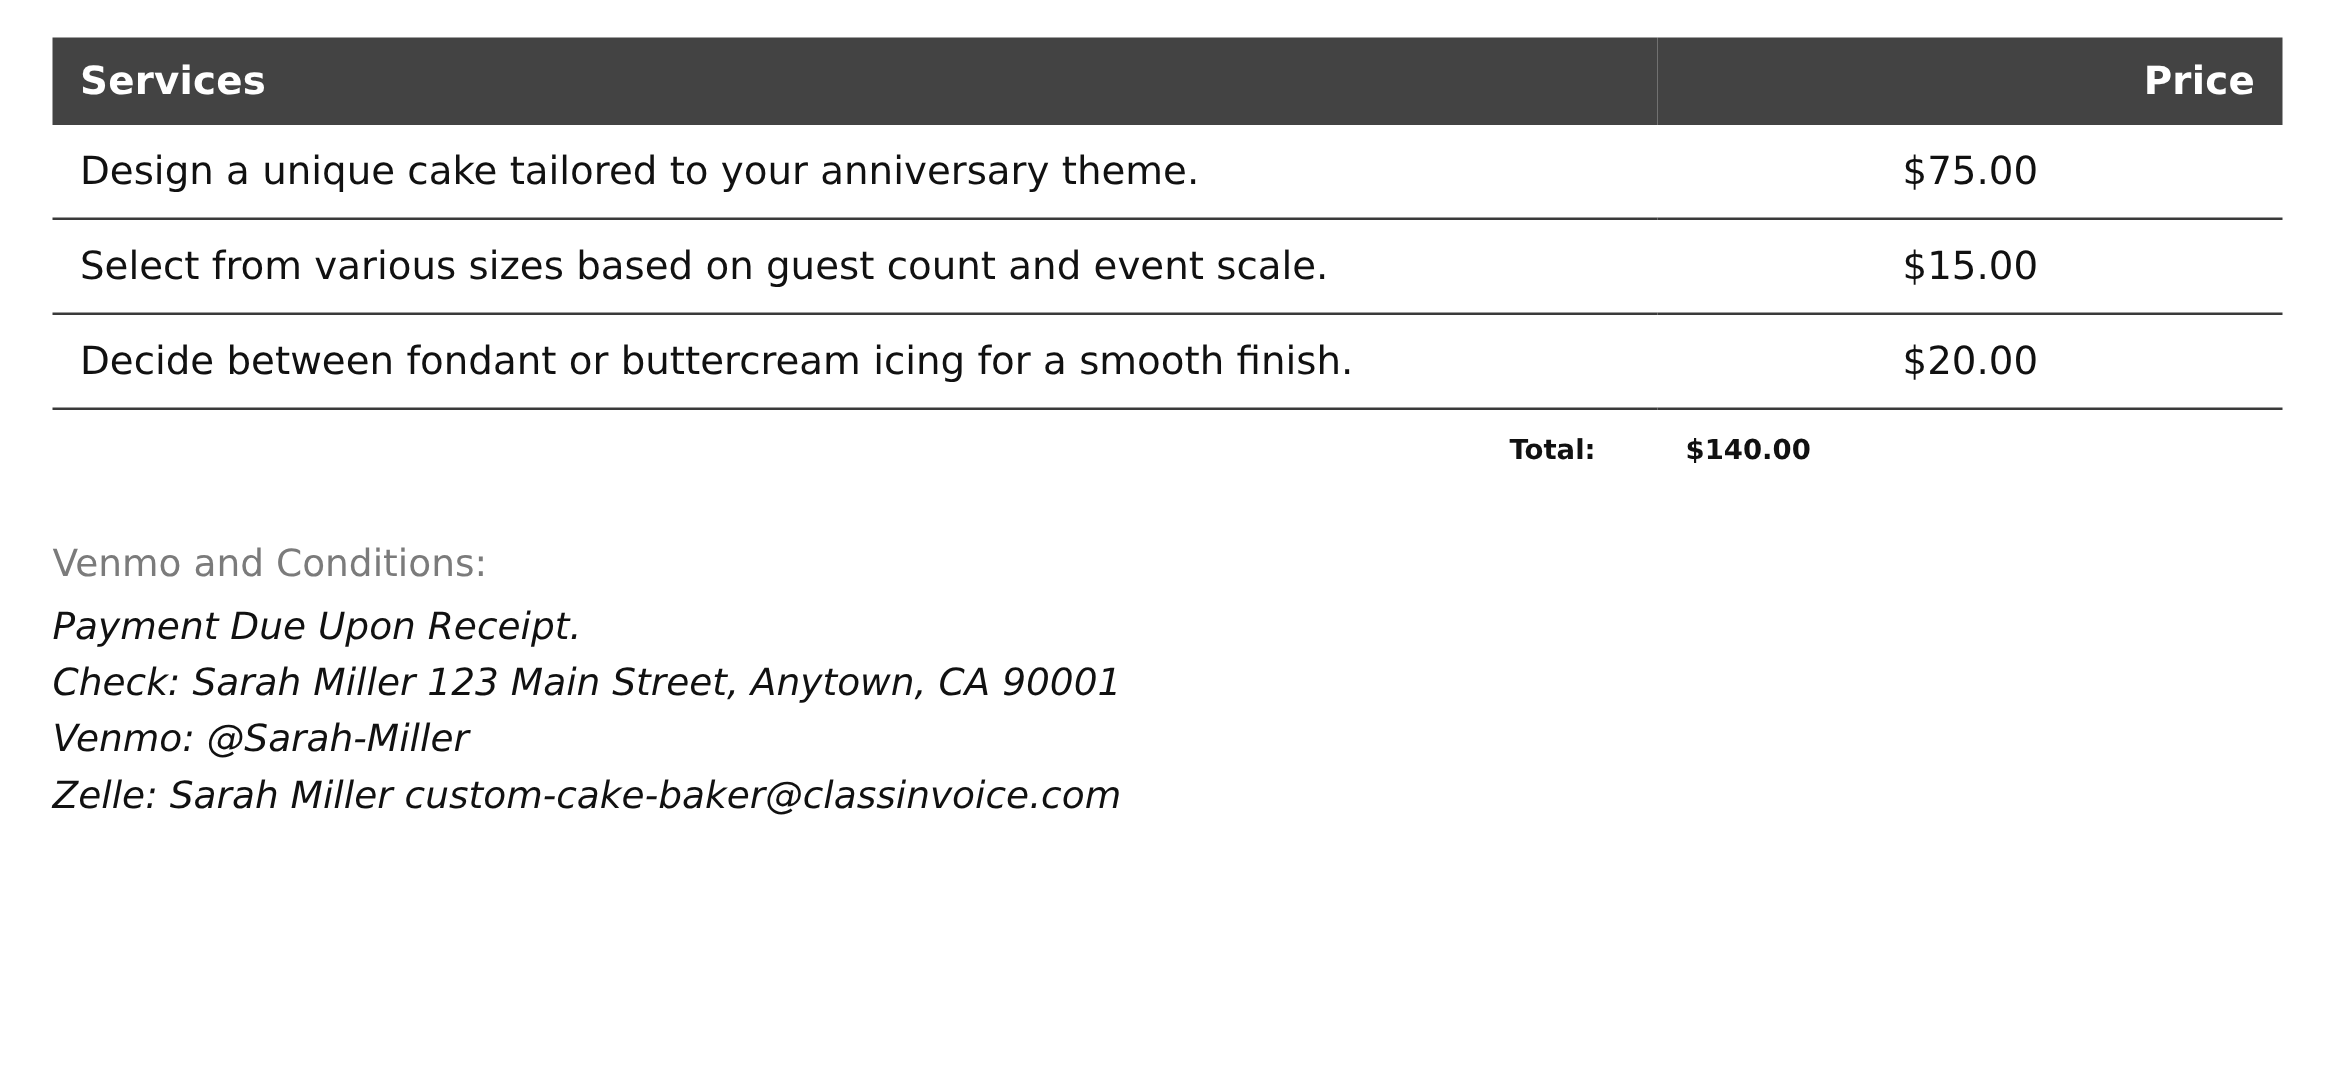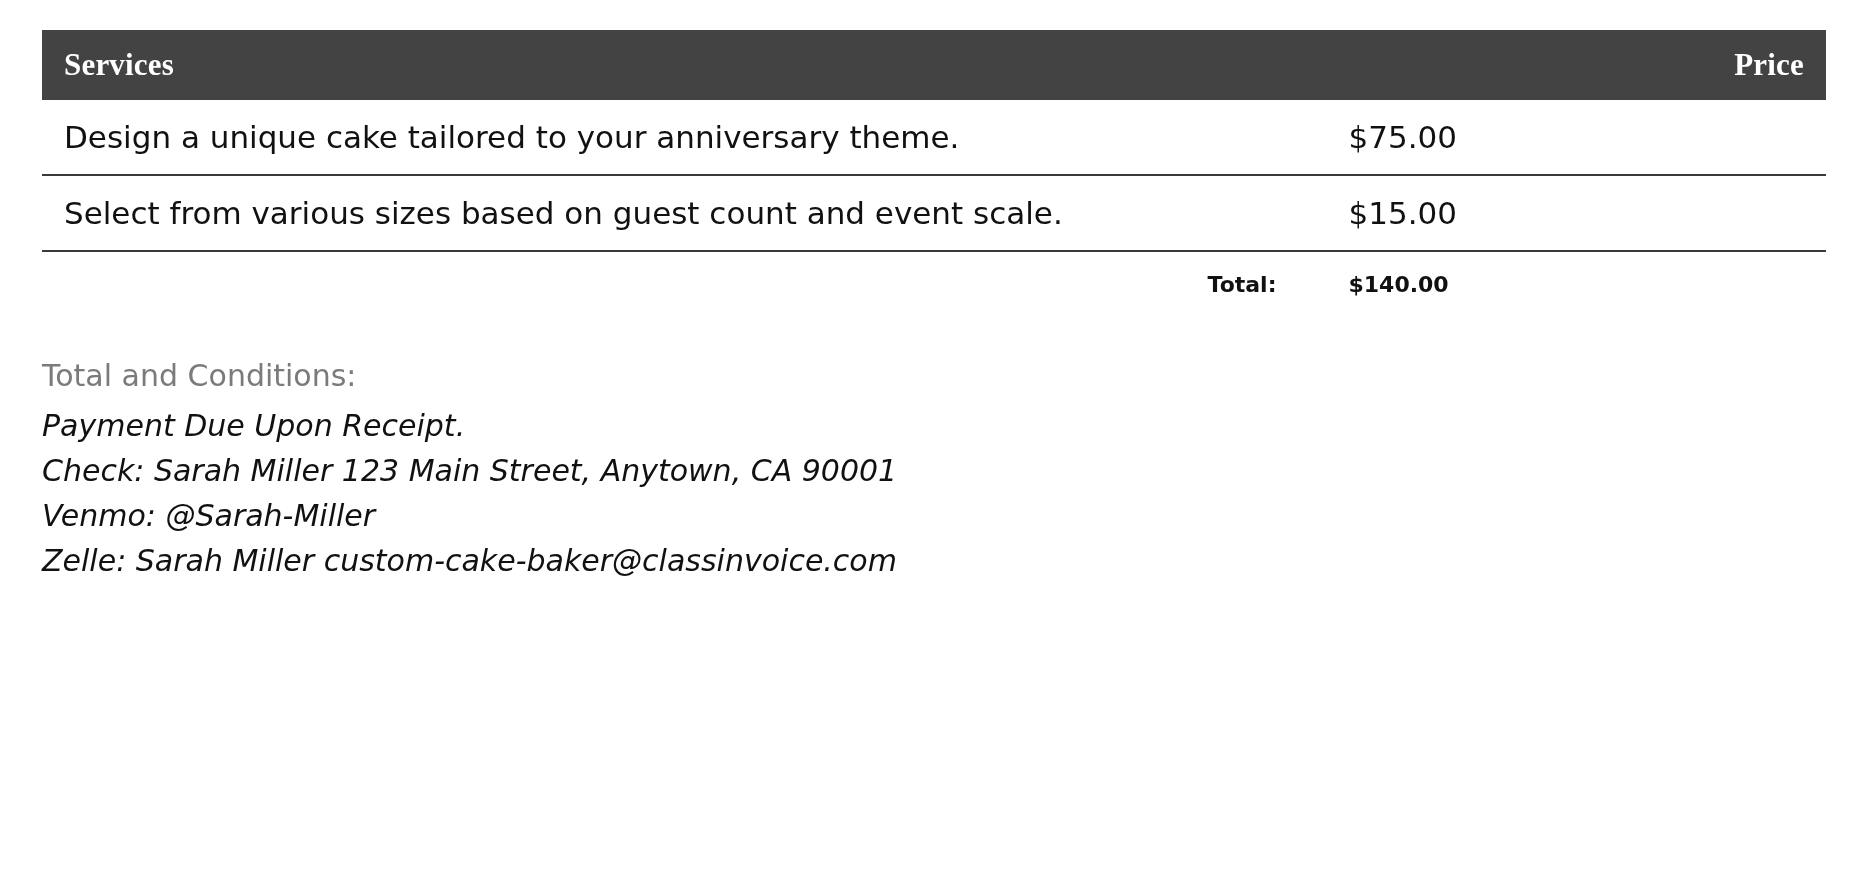--- a/index.html
+++ b/index.html
@@ -28,35 +28,34 @@
     table-layout: fixed;
   }
   .svc-table thead th {
     background: #434343;
     color: #ffffff;
     font-size: 31px;
     font-weight: bold;
     padding: 17px 22px;
     text-align: left;
     letter-spacing: 0.2px;
-    font-family: Liberation Serif, serif;
   }
   .svc-table thead th.price-col {
     text-align: right;
   }
   .svc-table td {
     font-size: 31px;
     padding: 19px 22px 19px 22px;
     border-bottom: 2px solid #3a3a3a;
     vertical-align: middle;
     color: #111111;
     margin-top: 32px;
   }
   .svc-table td.price-col {
-    text-align: left;
+    text-align: center;
     white-space: nowrap;
   }
   .col-desc { width: 72%; }
   .col-price { width: 28%; }
 
   .total-row td {
     border-bottom: none;
     font-weight: bold;
     font-size: 22px;
     padding-top: 20px;
@@ -104,28 +103,32 @@
     </thead>
     <tbody>
       <tr>
         <td>Design a unique cake tailored to your anniversary theme.</td>
         <td class="price-col">$75.00</td>
       </tr>
       <tr>
         <td>Select from various sizes based on guest count and event scale.</td>
         <td class="price-col">$15.00</td>
       </tr>
+      <tr>
+        <td>Decide between fondant or buttercream icing for a smooth finish.</td>
+        <td class="price-col">$20.00</td>
+      </tr>
       <tr class="total-row">
         <td class="total-label">Total:</td>
         <td class="total-value">$140.00</td>
       </tr>
     </tbody>
   </table>
 
   <div class="terms">
-    <div class="terms-title">Total and Conditions:</div>
+    <div class="terms-title">Venmo and Conditions:</div>
     <div class="terms-line">Payment Due Upon Receipt.</div>
     <div class="terms-line">Check: Sarah Miller 123 Main Street, Anytown, CA 90001</div>
     <div class="terms-line">Venmo: @Sarah-Miller</div>
     <div class="terms-line">Zelle: Sarah Miller custom-cake-baker@classinvoice.com</div>
   </div>
 
 </div>
 
 </body></html>

